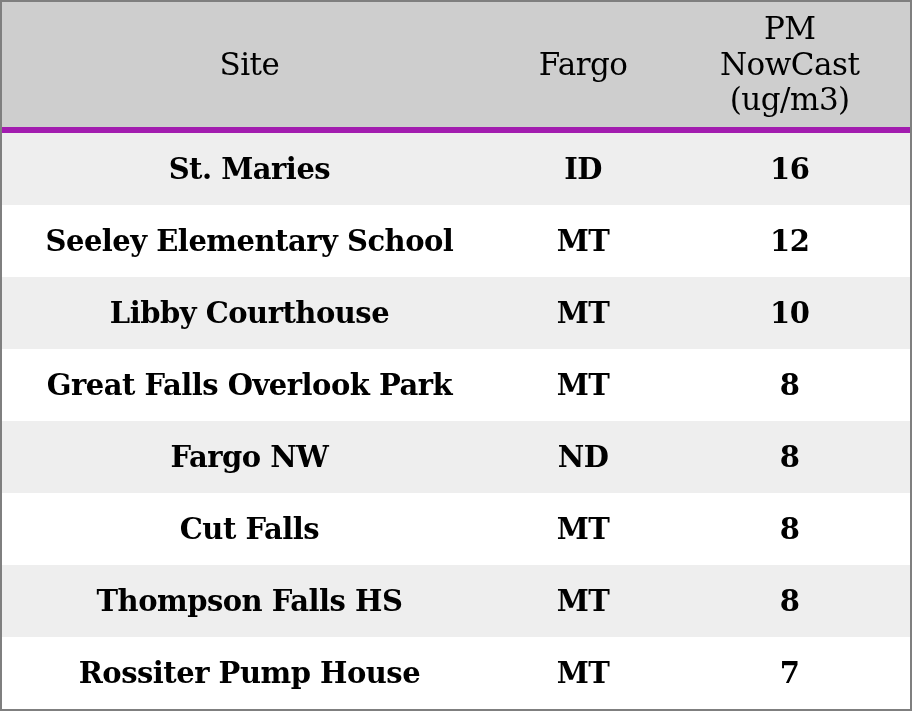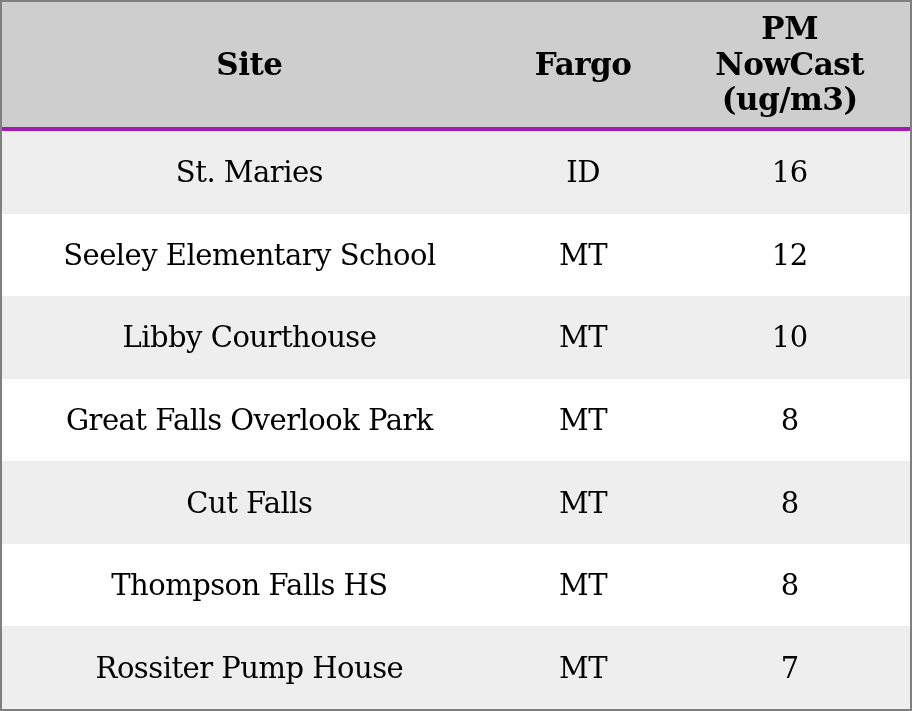--- a/index.html
+++ b/index.html
@@ -22,42 +22,43 @@
     background: #ffffff;
     table-layout: fixed;
     font-family: "DejaVu Serif", serif;
     color: #000000;
   }
   col.c-site  { width: 54.5%; }
   col.c-state { width: 19%; }
   col.c-pm    { width: 26.5%; }
   thead th {
     background: #cecece;
-    font-weight: bold;
+    font-weight: normal;
     font-size: 31px;
     line-height: 1.16;
     height: 125px;
     vertical-align: middle;
     text-align: center;
     padding: 0;
-    border-bottom: 4px solid #a21caf;
+    border-bottom: 6px solid #a21caf;
     letter-spacing: -0.5px;
   }
   thead th .hdr-text {
     display: inline-block;
     max-width: 180px;
   }
   tbody td {
     font-size: 29px;
     text-align: center;
     vertical-align: middle;
     height: 57px;
     padding: 0;
     letter-spacing: -0.5px;
     white-space: nowrap;
+    font-weight: bold;
   }
   tbody tr:nth-child(odd) { background: #eeeeee; }
   tbody tr:nth-child(even) { background: #ffffff; }
 </style>
 </head>
 <body>
 
 <div class="tbl-wrap">
   <table class="pm-table">
     <colgroup>
@@ -93,20 +94,25 @@
           <td>Libby Courthouse</td>
           <td>MT</td>
           <td>10</td>
         </tr>
         <tr>
           <td>Great Falls Overlook Park</td>
           <td>MT</td>
           <td>8</td>
         </tr>
         <tr>
+          <td>Fargo NW</td>
+          <td>ND</td>
+          <td>8</td>
+        </tr>
+        <tr>
           <td>Cut Falls</td>
           <td>MT</td>
           <td>8</td>
         </tr>
         <tr>
           <td>Thompson Falls HS</td>
           <td>MT</td>
           <td>8</td>
         </tr>
         <tr>

